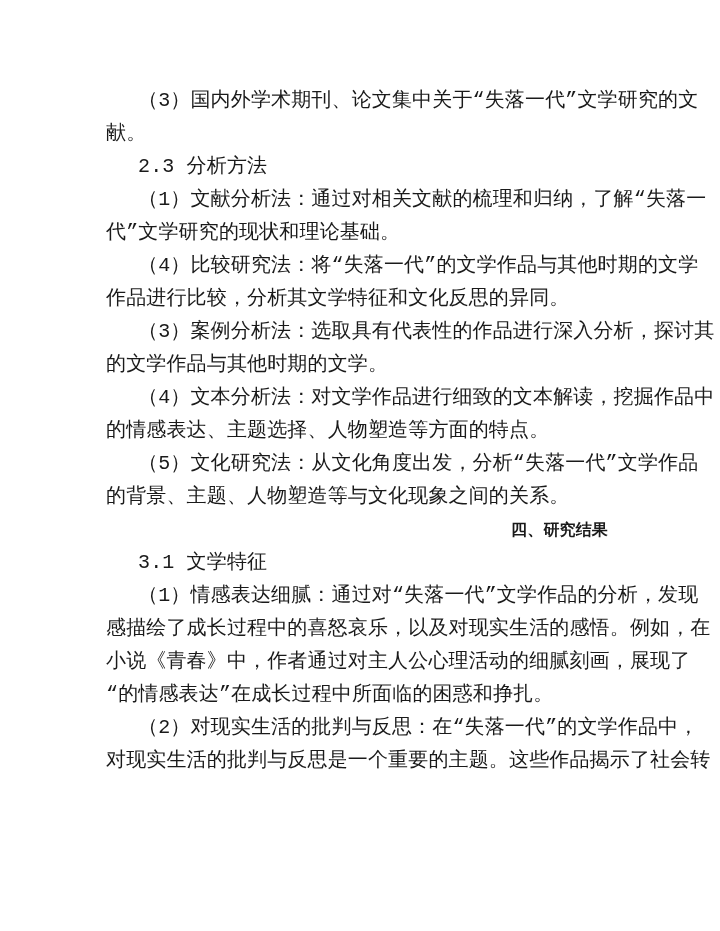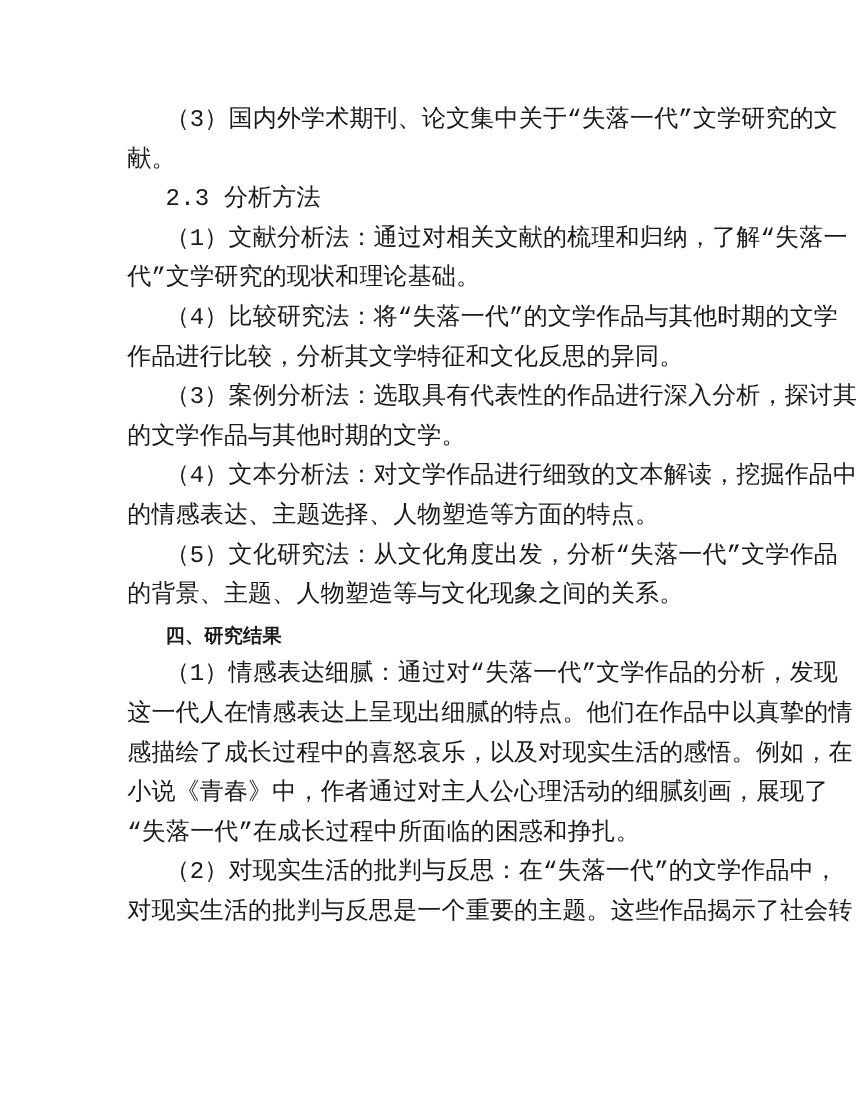--- a/index.html
+++ b/index.html
@@ -34,40 +34,41 @@
     padding-left: 32px;
   }
   .justify {
     text-align: justify;
     text-align-last: justify;
   }
   .heading {
     font-family: "DejaVu Sans", "Liberation Sans", sans-serif;
     font-weight: bold;
     font-size: 16px;
+    text-align: right;
   }
 </style>
 </head>
 <body>
 
 <div class="page">
   <div class="line indent justify">（3）国内外学术期刊、论文集中关于“失落一代”文学研究的文</div>
   <div class="line">献。</div>
   <div class="line indent">2.3 分析方法</div>
   <div class="line indent justify">（1）文献分析法：通过对相关文献的梳理和归纳，了解“失落一</div>
   <div class="line">代”文学研究的现状和理论基础。</div>
   <div class="line indent justify">（4）比较研究法：将“失落一代”的文学作品与其他时期的文学</div>
   <div class="line">作品进行比较，分析其文学特征和文化反思的异同。</div>
   <div class="line indent justify">（3）案例分析法：选取具有代表性的作品进行深入分析，探讨其</div>
   <div class="line">的文学作品与其他时期的文学。</div>
   <div class="line indent justify">（4）文本分析法：对文学作品进行细致的文本解读，挖掘作品中</div>
   <div class="line">的情感表达、主题选择、人物塑造等方面的特点。</div>
   <div class="line indent justify">（5）文化研究法：从文化角度出发，分析“失落一代”文学作品</div>
   <div class="line">的背景、主题、人物塑造等与文化现象之间的关系。</div>
   <div class="line indent heading">四、研究结果</div>
+  <div class="line indent">3.1 文学特征</div>
   <div class="line indent justify">（1）情感表达细腻：通过对“失落一代”文学作品的分析，发现</div>
-  <div class="line justify">这一代人在情感表达上呈现出细腻的特点。他们在作品中以真挚的情</div>
   <div class="line justify">感描绘了成长过程中的喜怒哀乐，以及对现实生活的感悟。例如，在</div>
   <div class="line">小说《青春》中，作者通过对主人公心理活动的细腻刻画，展现了</div>
-  <div class="line">“失落一代”在成长过程中所面临的困惑和挣扎。</div>
+  <div class="line">“的情感表达”在成长过程中所面临的困惑和挣扎。</div>
   <div class="line indent justify">（2）对现实生活的批判与反思：在“失落一代”的文学作品中，</div>
   <div class="line justify">对现实生活的批判与反思是一个重要的主题。这些作品揭示了社会转</div>
 </div>
 
 </body></html>

